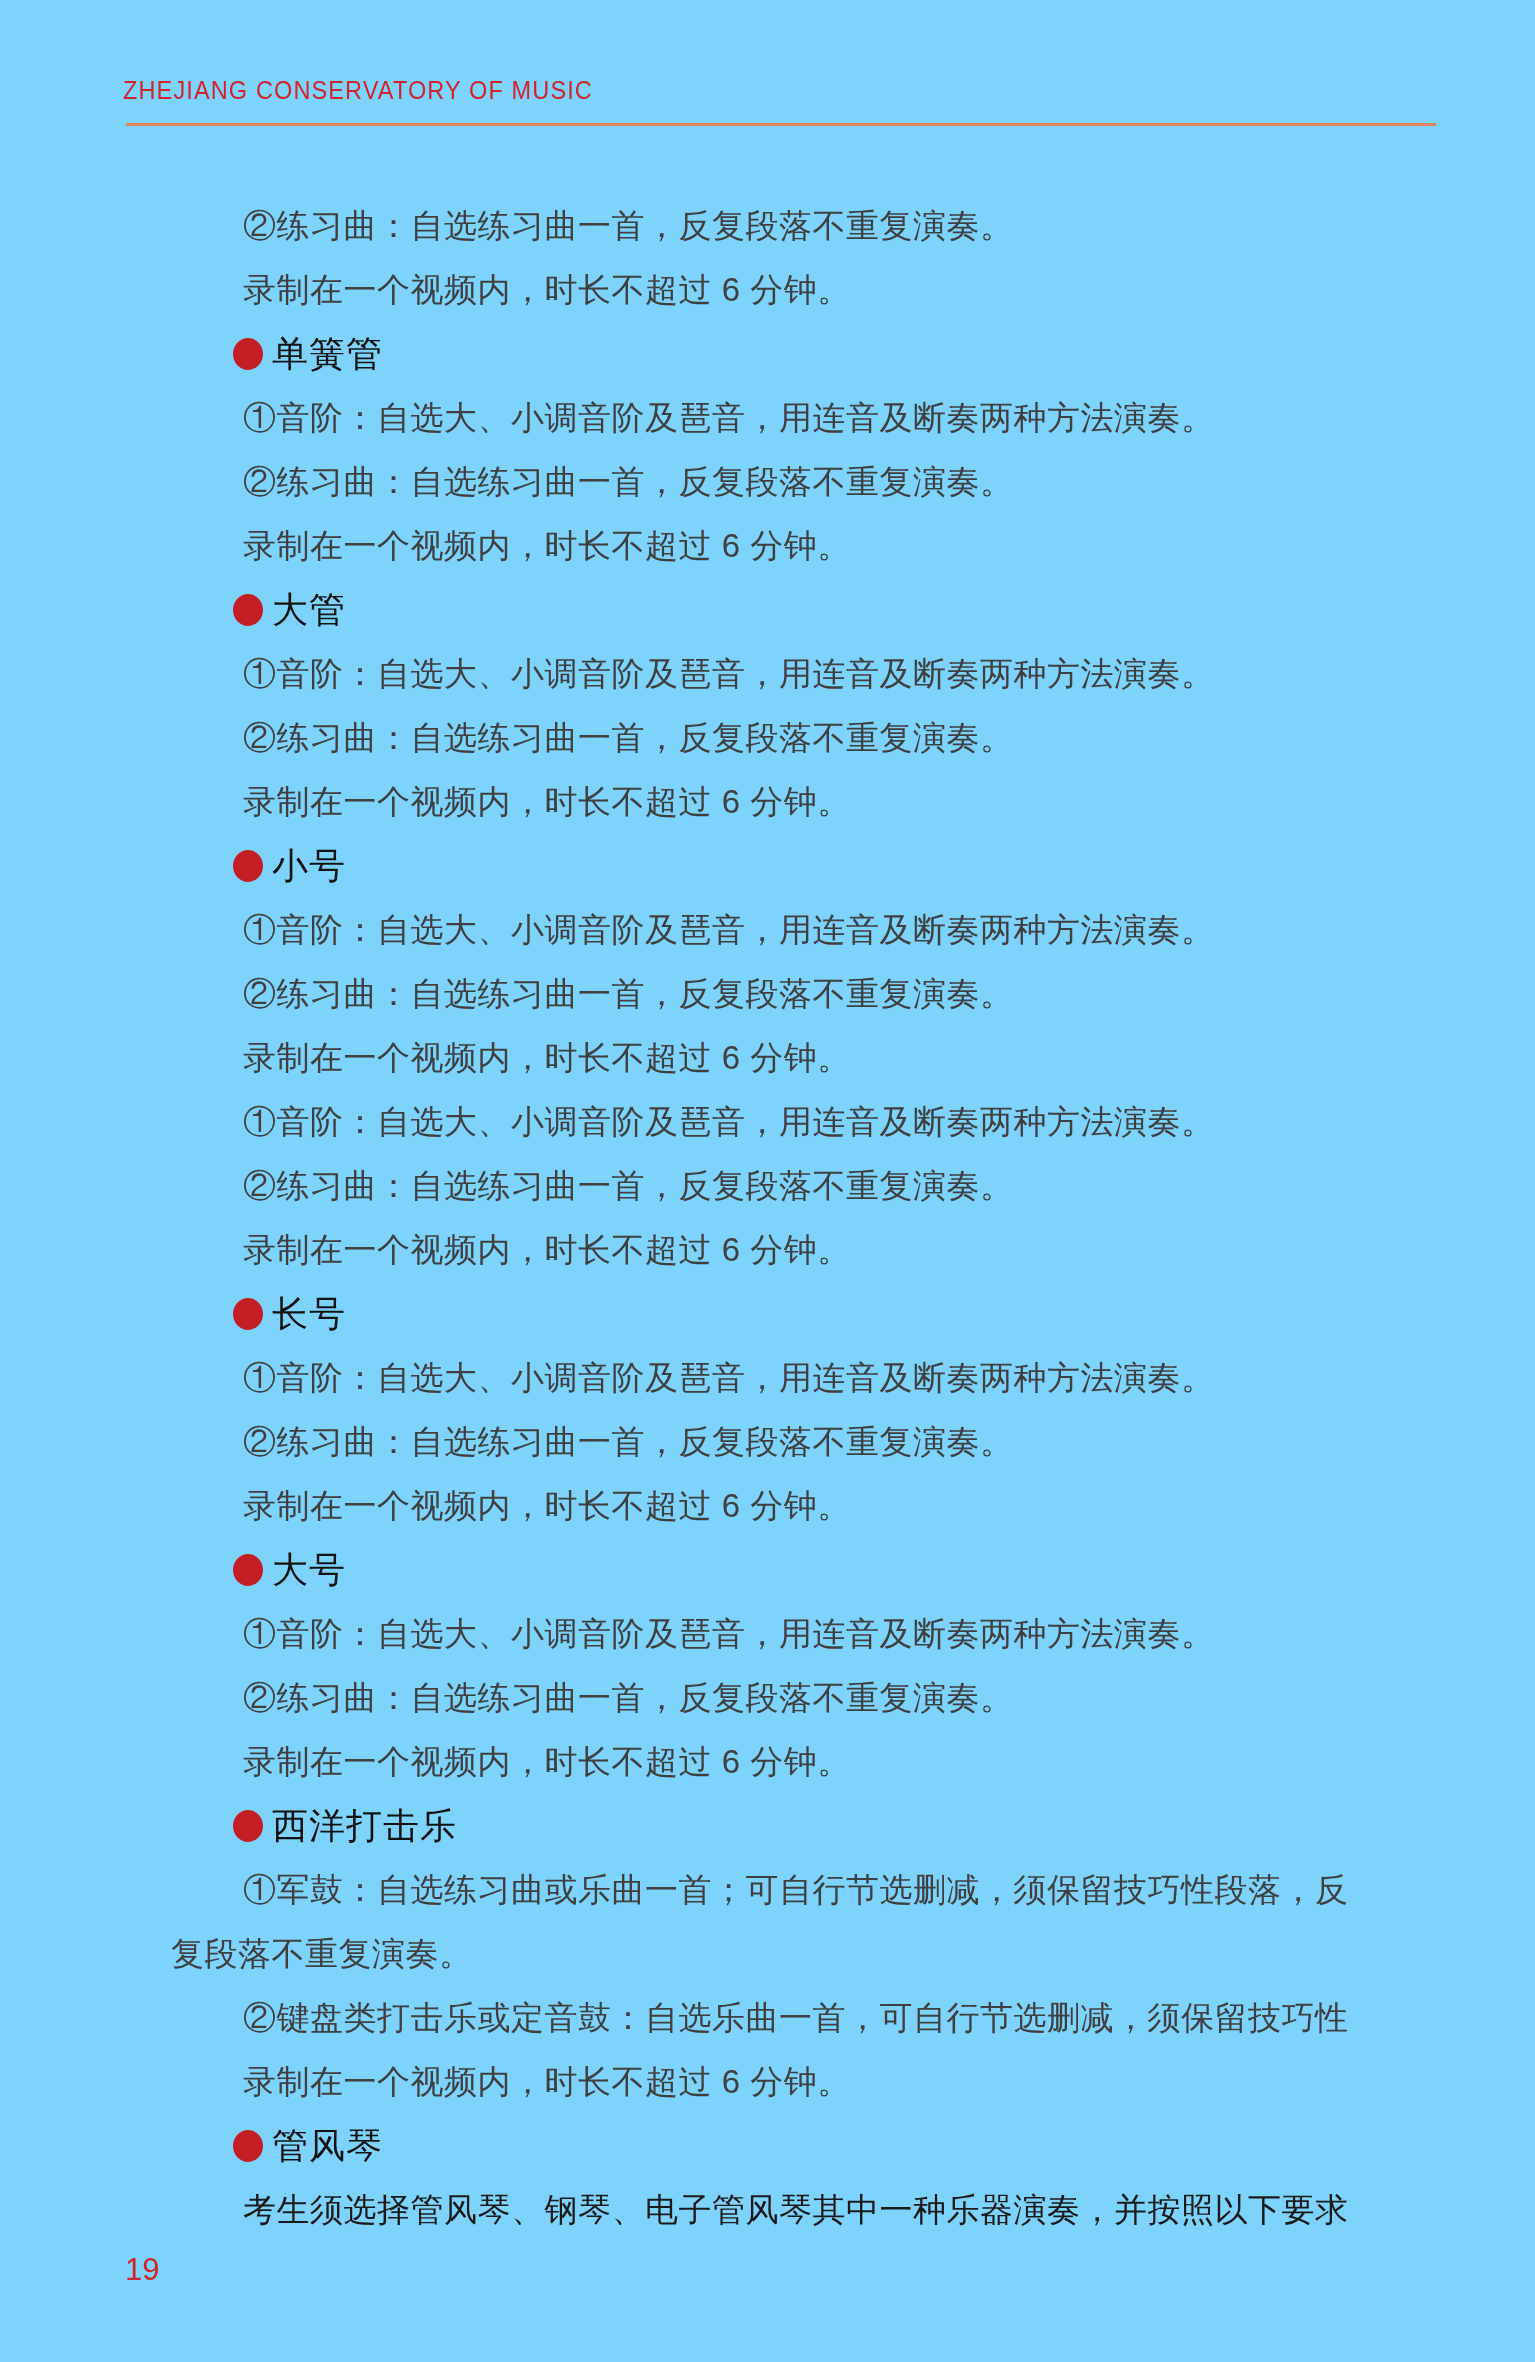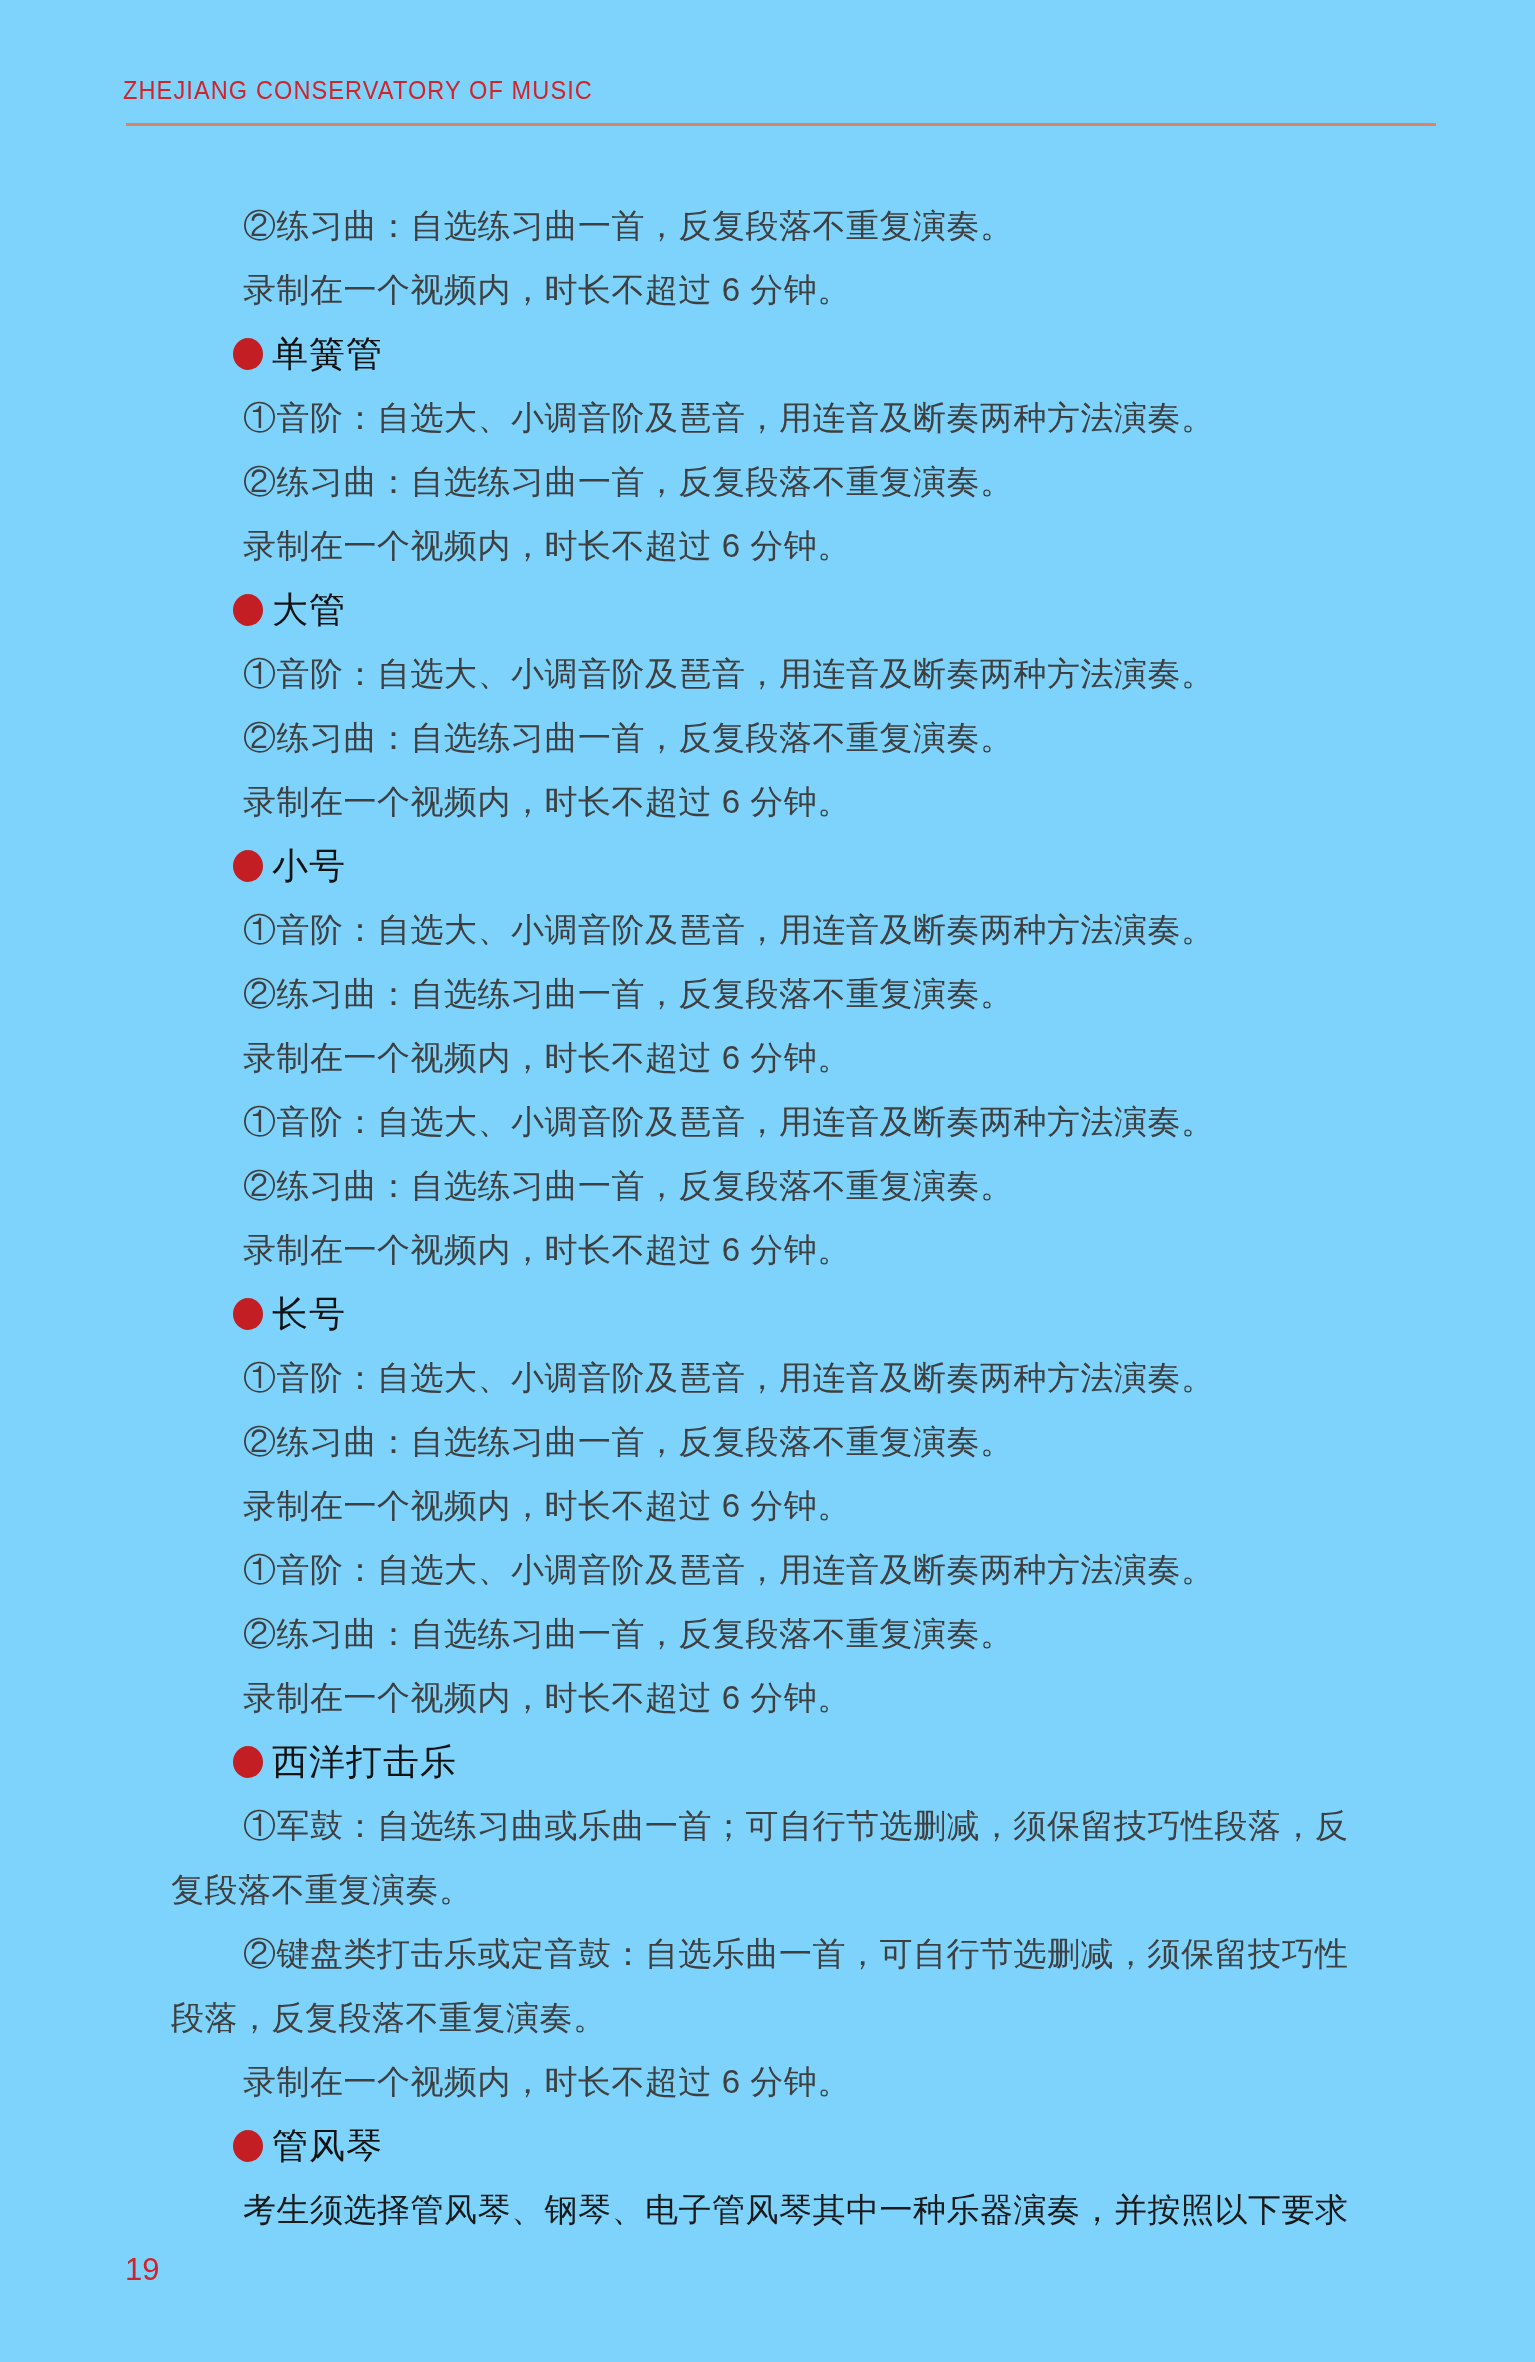--- a/index.html
+++ b/index.html
@@ -132,33 +132,36 @@
       <section class="section">
     <h2 class="sec-heading">
       <span class="bullet"></span>
       <span class="sec-title">长号</span>
     </h2>
   <p class="line indent">①音阶：自选大、小调音阶及琶音，用连音及断奏两种方法演奏。</p>
         <p class="line indent">②练习曲：自选练习曲一首，反复段落不重复演奏。</p>
         <p class="line indent">录制在一个视频内，时长不超过 6 分钟。</p>
       </section>
       <section class="section">
+    <h2 class="sec-heading">
+      <span class="bullet"></span>
+      <span class="sec-title">大号</span>
+    </h2>
   <p class="line indent">①音阶：自选大、小调音阶及琶音，用连音及断奏两种方法演奏。</p>
         <p class="line indent">②练习曲：自选练习曲一首，反复段落不重复演奏。</p>
         <p class="line indent">录制在一个视频内，时长不超过 6 分钟。</p>
       </section>
       <section class="section">
     <h2 class="sec-heading">
       <span class="bullet"></span>
       <span class="sec-title">西洋打击乐</span>
     </h2>
   <p class="line indent">①军鼓：自选练习曲或乐曲一首；可自行节选删减，须保留技巧性段落，反</p>
         <p class="line">复段落不重复演奏。</p>
         <p class="line indent">②键盘类打击乐或定音鼓：自选乐曲一首，可自行节选删减，须保留技巧性</p>
-        <p class="line">段落，反复段落不重复演奏。</p>
         <p class="line indent">录制在一个视频内，时长不超过 6 分钟。</p>
       </section>
       <section class="section">
     <h2 class="sec-heading">
       <span class="bullet"></span>
       <span class="sec-title">管风琴</span>
     </h2>
   <p class="line indent bold">考生须选择管风琴、钢琴、电子管风琴其中一种乐器演奏，并按照以下要求</p>
       </section>
     </main>

